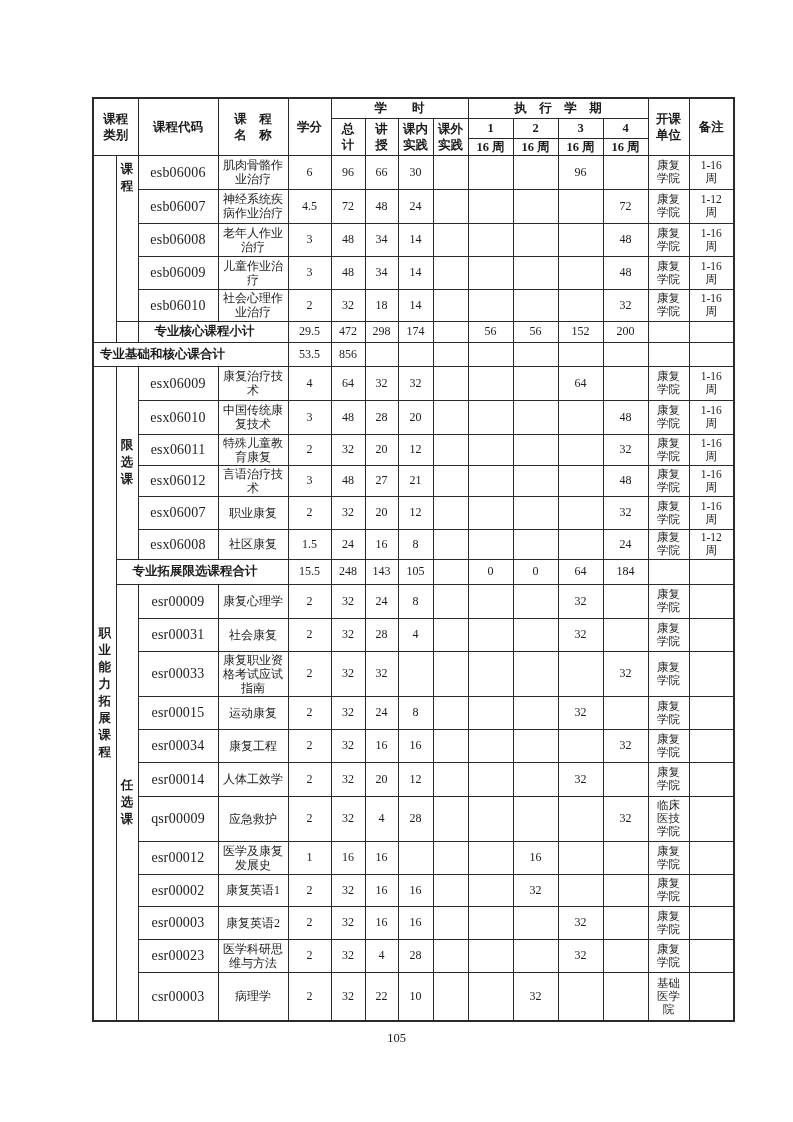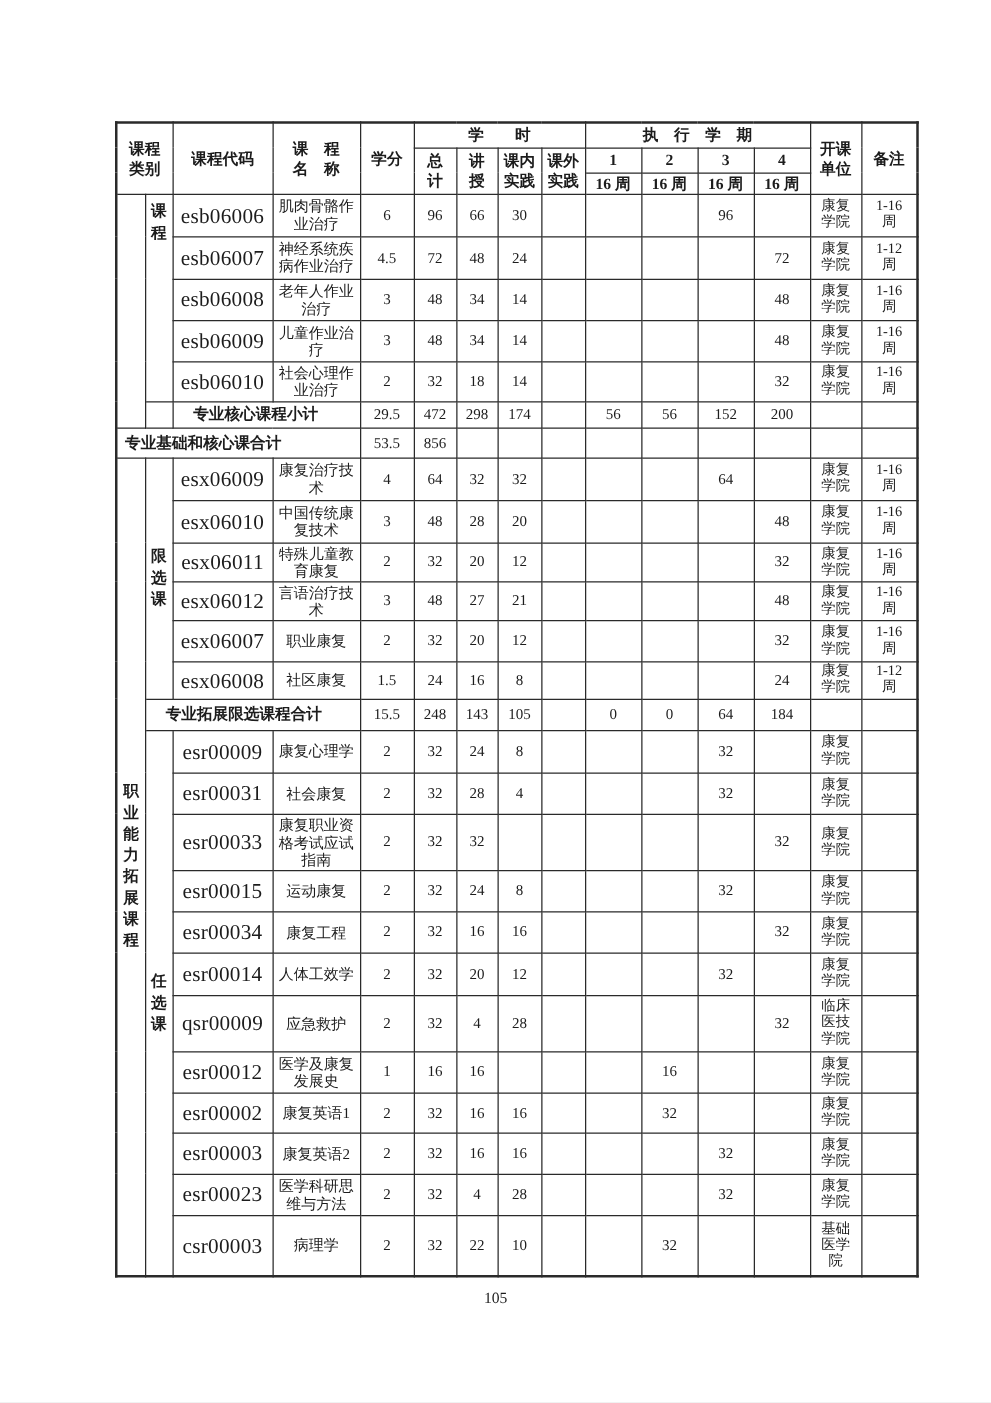--- a/index.html
+++ b/index.html
@@ -23,21 +23,21 @@
   .sched th, .sched td {
     border: 1px solid #2a2a2a;
     padding: 0;
     text-align: center;
     vertical-align: middle;
     white-space: pre-line;
     overflow: hidden;
   }
   .sched th { font-size: 12.5px; font-weight: bold; line-height: 16px; }
   .sched td { font-size: 12px; line-height: 15px; }
-  td.code { font-size: 17px; letter-spacing: 0.2px; }
+  td.code { font-size: 14px; letter-spacing: 0.2px; }
   td.name { text-align: center; padding: 1px 4px; line-height: 14px; }
   td.num  { font-size: 12px; }
   td.lbl  { text-align: left; padding-left: 16px; font-weight: bold; font-size: 12.5px; white-space: nowrap; }
   td.lbl.flush { padding-left: 6px; }
   td.cat  { font-weight: bold; font-size: 12.5px; line-height: 17px; }
   td.cat.top { vertical-align: top; padding-top: 5px; }
   td.unit, td.remark { line-height: 13px; font-size: 11.5px; }
   .pagenum {
     position: absolute; top: 1031px; left: 0; width: 100%;
     text-align: center; font-size: 12.5px; color: #1c1c1c;

